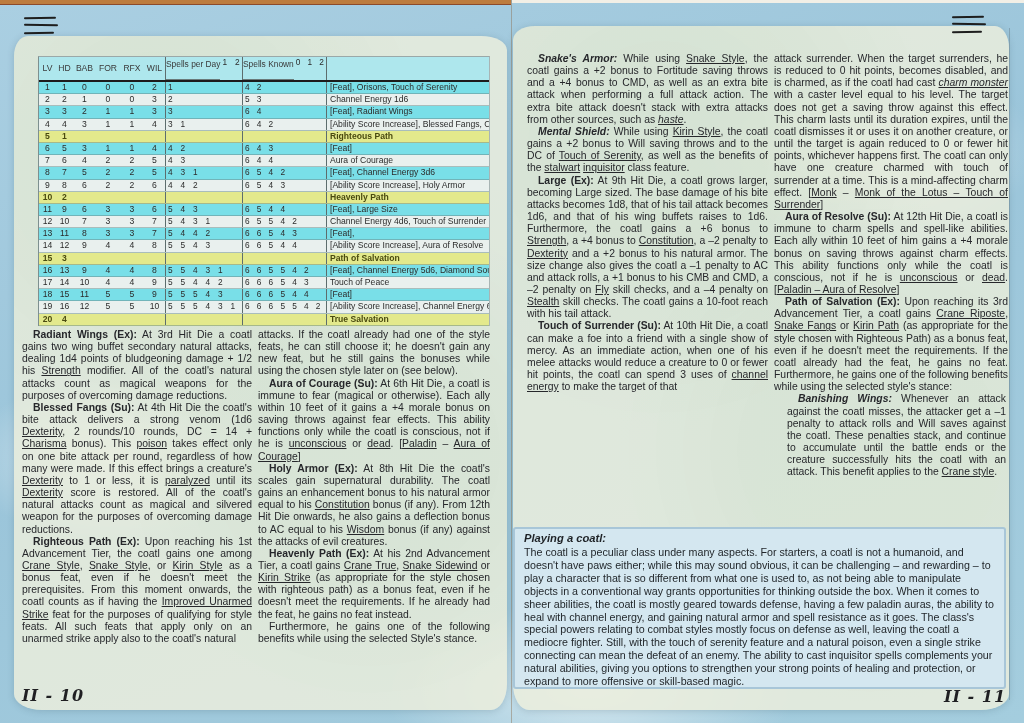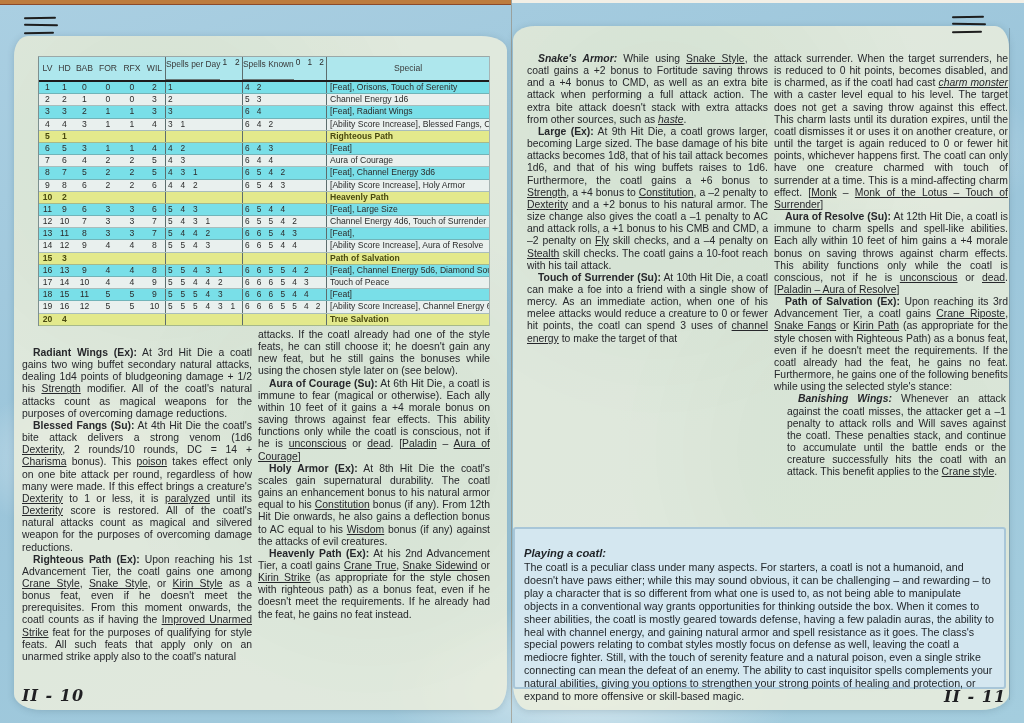--- a/index.html
+++ b/index.html
@@ -56,21 +56,21 @@
   .para.noindent{text-indent:0;}
   .para.inset{margin-left:13px;margin-right:2px;}
   .lead.bold{font-weight:700;}
   .lead.bolditalic{font-weight:700;font-style:italic;}
   u{text-underline-offset:1px;}
 
   .pageno{position:absolute;font-family:"DejaVu Serif",serif;font-style:italic;font-weight:700;
     font-size:16px;color:#1f1f22;letter-spacing:1px;}
 
   .playing-box{position:absolute;left:513px;top:527px;width:493px;height:162px;box-sizing:border-box;
-    background:#d4e7f0;border:2px solid #a8c6d8;border-radius:3px;padding:18px 9px 4px;}
+    background:#d4e7f0;border:2px solid #a8c6d8;border-radius:3px;padding:3px 9px 4px;}
   .box-title{font-style:italic;font-weight:700;font-size:11.2px;color:#1e2226;margin-bottom:2px;}
   .box-text{font-size:10.7px;line-height:12.9px;color:#23282c;}
 </style>
 </head>
 <body>
 
 <div class="canvas">
   <div class="cloud" style="left:-40px;top:380px;width:300px;height:160px;"></div>
   <div class="cloud" style="left:700px;top:60px;width:340px;height:180px;"></div>
   <div class="cloud" style="left:380px;top:600px;width:420px;height:180px;"></div>
@@ -103,21 +103,20 @@
         <div class="tc hc" style="width: 24px;">RFX</div>
         <div class="tc hc bR" style="width: 22px;">WIL</div>
         <div class="tc grp bR" style="width: 77px;">
           <div class="glab">Spells per Day</div>
           <div class="gnums"><span class="dg" style="width:12.5px">1</span><span class="dg" style="width:12.5px">2</span><span class="dg" style="width:12.5px">3</span><span class="dg" style="width:12.5px">4</span><span class="dg" style="width:12.5px">5</span><span class="dg" style="width:12.5px">6</span></div>
         </div>
         <div class="tc grp bR" style="width: 84px;">
           <div class="glab">Spells Known</div>
           <div class="gnums"><span class="dg" style="width:11.8px">0</span><span class="dg" style="width:11.8px">1</span><span class="dg" style="width:11.8px">2</span><span class="dg" style="width:11.8px">3</span><span class="dg" style="width:11.8px">4</span><span class="dg" style="width:11.8px">5</span><span class="dg" style="width:11.8px">6</span></div>
         </div>
-        <div class="tc hsp" style="flex: 1 1 0%;">Special</div>
       </div>
       <div class="trow cy">
         <div class="tc num" style="width: 17px;">1</div>
         <div class="tc num" style="width: 17px;">1</div>
         <div class="tc num" style="width: 23px;">0</div>
         <div class="tc num" style="width: 24px;">0</div>
         <div class="tc num" style="width: 24px;">0</div>
         <div class="tc num bR" style="width: 22px;">2</div>
         <div class="tc spd bR" style="width: 77px;"><span class="dg" style="width:12.5px">1</span></div>
         <div class="tc sk bR" style="width: 84px;"><span class="dg" style="width:11.8px">4</span><span class="dg" style="width:11.8px">2</span></div>
@@ -327,34 +326,36 @@
         <div class="tc num" style="width: 23px;"></div>
         <div class="tc num" style="width: 24px;"></div>
         <div class="tc num" style="width: 24px;"></div>
         <div class="tc num bR" style="width: 22px;"></div>
         <div class="tc spd bR" style="width: 77px;"></div>
         <div class="tc sk bR" style="width: 84px;"></div>
         <div class="tc sp" style="flex: 1 1 0%;">True Salvation</div>
       </div>
     </div>
 
-  <div class="textcol" style="left:22px;top:347px;width:230px;">
+  <div class="textcol" style="left:22px;top:329px;width:230px;">
       <div class="para"><span class="lead bold">Radiant Wings (Ex):</span> At 3rd Hit Die a coatl gains two wing buffet secondary natural attacks, dealing 1d4 points of bludgeoning damage + 1/2 his <u>Strength</u> modifier. All of the coatl's natural attacks count as magical weapons for the purposes of overcoming damage reductions.</div>
       <div class="para"><span class="lead bold">Blessed Fangs (Su):</span> At 4th Hit Die the coatl's bite attack delivers a strong venom (1d6 <u>Dexterity</u>, 2 rounds/10 rounds, DC = 14 + <u>Charisma</u> bonus). This <u>poison</u> takes effect only on one bite attack per round, regardless of how many were made. If this effect brings a creature's <u>Dexterity</u> to 1 or less, it is <u>paralyzed</u> until its <u>Dexterity</u> score is restored. All of the coatl's natural attacks count as magical and silvered weapon for the purposes of overcoming damage reductions.</div>
       <div class="para"><span class="lead bold">Righteous Path (Ex):</span> Upon reaching his 1st Advancement Tier, the coatl gains one among <u>Crane Style</u>, <u>Snake Style</u>, or <u>Kirin Style</u> as a bonus feat, even if he doesn't meet the prerequisites. From this moment onwards, the coatl counts as if having the <u>Improved Unarmed Strike</u> feat for the purposes of qualifying for style feats. All such feats that apply only on an unarmed strike apply also to the coatl's natural</div>
     </div>
   <div class="textcol" style="left:258px;top:329px;width:232px;">
       <div class="para noindent">attacks. If the coatl already had one of the style feats, he can still choose it; he doesn't gain any new feat, but he still gains the bonuses while using the chosen style later on (see below).</div>
       <div class="para"><span class="lead bold">Aura of Courage (Su):</span> At 6th Hit Die, a coatl is immune to fear (magical or otherwise). Each ally within 10 feet of it gains a +4 morale bonus on saving throws against fear effects. This ability functions only while the coatl is conscious, not if he is <u>unconscious</u> or <u>dead</u>. [<u>Paladin</u> – <u>Aura of Courage</u>]</div>
       <div class="para"><span class="lead bold">Holy Armor (Ex):</span> At 8th Hit Die the coatl's scales gain supernatural durability. The coatl gains an enhancement bonus to his natural armor equal to his <u>Constitution</u> bonus (if any). From 12th Hit Die onwards, he also gains a deflection bonus to AC equal to his <u>Wisdom</u> bonus (if any) against the attacks of evil creatures.</div>
       <div class="para"><span class="lead bold">Heavenly Path (Ex):</span> At his 2nd Advancement Tier, a coatl gains <u>Crane True</u>, <u>Snake Sidewind</u> or <u>Kirin Strike</u> (as appropriate for the style chosen with righteous path) as a bonus feat, even if he doesn't meet the requirements. If he already had the feat, he gains no feat instead.</div>
+      <div class="para">Furthermore, he gains one of the following benefits while using the selected Style's stance.</div>
     </div>
 
   <div class="textcol" style="left:527px;top:53px;width:241px;">
       <div class="para"><span class="lead bolditalic">Snake's Armor:</span> While using <u>Snake Style</u>, the coatl gains a +2 bonus to Fortitude saving throws and a +4 bonus to CMD, as well as an extra bite attack when performing a full attack action. The extra bite attack doesn't stack with extra attacks from other sources, such as <i><u>haste</u></i>.</div>
+      <div class="para"><span class="lead bolditalic">Mental Shield:</span> While using <u>Kirin Style</u>, the coatl gains a +2 bonus to Will saving throws and to the DC of <u>Touch of Serenity</u>, as well as the benefits of the <u>stalwart</u> <u>inquisitor</u> class feature.</div>
       <div class="para"><span class="lead bold">Large (Ex):</span> At 9th Hit Die, a coatl grows larger, becoming Large sized. The base damage of his bite attacks becomes 1d8, that of his tail attack becomes 1d6, and that of his wing buffets raises to 1d6. Furthermore, the coatl gains a +6 bonus to <u>Strength</u>, a +4 bonus to <u>Constitution</u>, a –2 penalty to <u>Dexterity</u> and a +2 bonus to his natural armor. The size change also gives the coatl a –1 penalty to AC and attack rolls, a +1 bonus to his CMB and CMD, a –2 penalty on <u>Fly</u> skill checks, and a –4 penalty on <u>Stealth</u> skill checks. The coatl gains a 10-foot reach with his tail attack.</div>
       <div class="para"><span class="lead bold">Touch of Surrender (Su):</span> At 10th Hit Die, a coatl can make a foe into a friend with a single show of mercy. As an immediate action, when one of his melee attacks would reduce a creature to 0 or fewer hit points, the coatl can spend 3 uses of <u>channel energy</u> to make the target of that</div>
     </div>
   <div class="textcol" style="left:774px;top:53px;width:234px;">
       <div class="para noindent">attack surrender. When the target surrenders, he is reduced to 0 hit points, becomes disabled, and is charmed, as if the coatl had cast <i><u>charm monster</u></i> with a caster level equal to his level. The target does not get a saving throw against this effect. This charm lasts until its duration expires, until the coatl dismisses it or uses it on another creature, or until the target is again reduced to 0 or fewer hit points, whichever happens first. The coatl can only have one creature charmed with touch of surrender at a time. This is a mind-affecting charm effect. [<u>Monk</u> – <u>Monk of the Lotus – Touch of Surrender</u>]</div>
       <div class="para"><span class="lead bold">Aura of Resolve (Su):</span> At 12th Hit Die, a coatl is immune to charm spells and spell-like abilities. Each ally within 10 feet of him gains a +4 morale bonus on saving throws against charm effects. This ability functions only while the coatl is conscious, not if he is <u>unconscious</u> or <u>dead</u>. [<u>Paladin – Aura of Resolve</u>]</div>
       <div class="para"><span class="lead bold">Path of Salvation (Ex):</span> Upon reaching its 3rd Advancement Tier, a coatl gains <u>Crane Riposte</u>, <u>Snake Fangs</u> or <u>Kirin Path</u> (as appropriate for the style chosen with Righteous Path) as a bonus feat, even if he doesn't meet the requirements. If the coatl already had the feat, he gains no feat. Furthermore, he gains one of the following benefits while using the selected style's stance:</div>
       <div class="para inset"><span class="lead bolditalic">Banishing Wings:</span> Whenever an attack against the coatl misses, the attacker get a –1 penalty to attack rolls and Will saves against the coatl. These penalties stack, and continue to accumulate until the battle ends or the creature successfully hits the coatl with an attack. This benefit applies to the <u>Crane style</u>.</div>
     </div>
 

